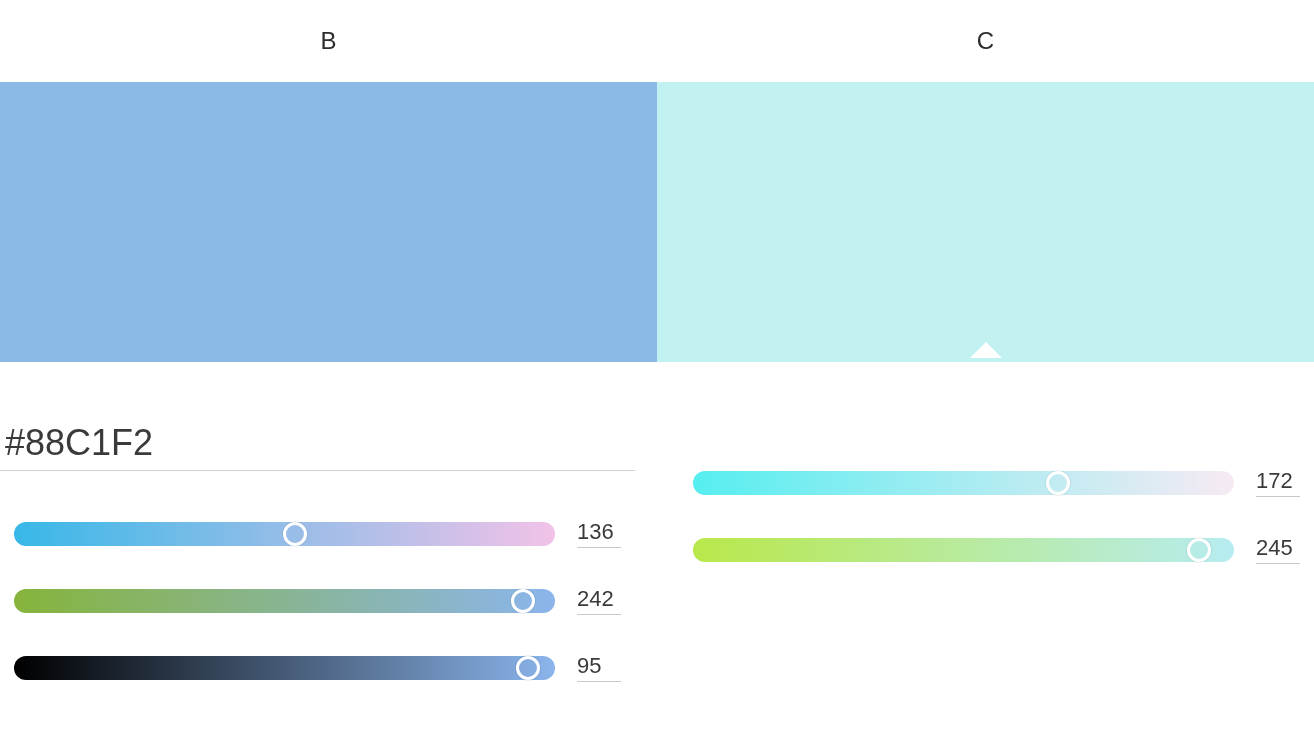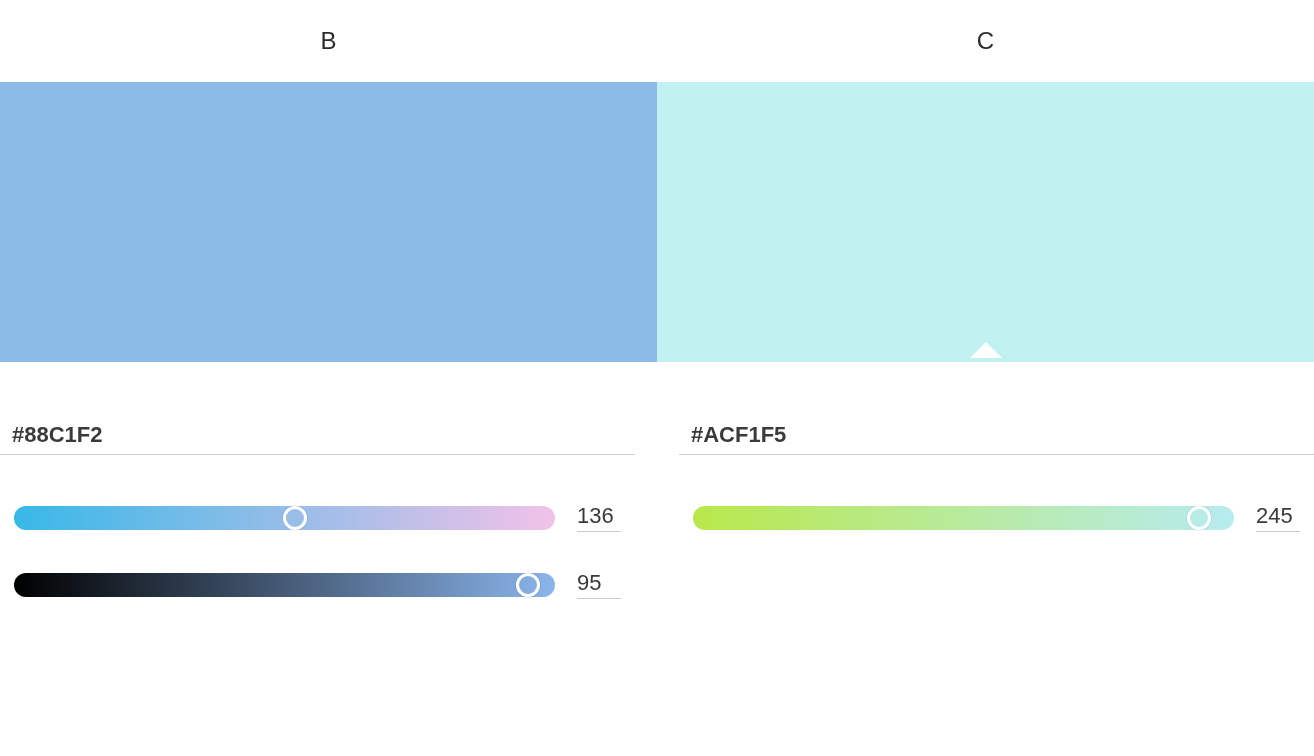--- a/index.html
+++ b/index.html
@@ -47,27 +47,27 @@
     display: flex;
     gap: 44px;
     padding: 0;
     margin-top: 58px;
   }
   .editor {
     flex: 1;
     padding: 0;
   }
   .hex-field {
-    font-size: 22px;
-    font-weight: 700;
+    font-size: 36px;
+    font-weight: 400;
     color: #3a3a3a;
     border: none;
     border-bottom: 1px solid #d0d0d0;
     width: 100%;
-    padding: 2px 0 6px 12px;
+    padding: 2px 0 6px 5px;
     background: transparent;
     outline: none;
   }
   .sliders {
     margin-top: 48px;
     padding: 0 14px;
   }
   .slider-row {
     display: flex;
     align-items: center;
@@ -123,31 +123,42 @@
   <div class="editor">
     <input class="hex-field" value="#88C1F2" style="">
     <div class="sliders">
       <div class="slider-row">
         <div class="track" style="background:linear-gradient(to right,#37b8e8,#f2c2e8)">
           <div class="thumb" style="left:52%"></div>
         </div>
         <input class="value-field" value="136" style="">
       </div>
       <div class="slider-row">
+        <div class="track" style="background:linear-gradient(to right,#86b43b,#8bb5ec)">
+          <div class="thumb" style="left:94%"></div>
+        </div>
+        <input class="value-field" value="242" style="">
+      </div>
+      <div class="slider-row">
         <div class="track" style="background:linear-gradient(to right,#000000,#8bb5ec)">
           <div class="thumb" style="left:95%"></div>
         </div>
         <input class="value-field" value="95" style="">
       </div>
     </div>
   </div>
 
   <div class="editor">
-    <input class="hex-field" value="#ACF1F5" style="">
     <div class="sliders">
+      <div class="slider-row">
+        <div class="track" style="background:linear-gradient(to right,#56eef0,#f7eaf3)">
+          <div class="thumb" style="left:67.4%"></div>
+        </div>
+        <input class="value-field" value="172" style="">
+      </div>
       <div class="slider-row">
         <div class="track" style="background:linear-gradient(to right,#b9e84a,#b7ecf1)">
           <div class="thumb" style="left:93.5%"></div>
         </div>
         <input class="value-field" value="245" style="">
       </div>
     </div>
   </div>
 
 </div>

